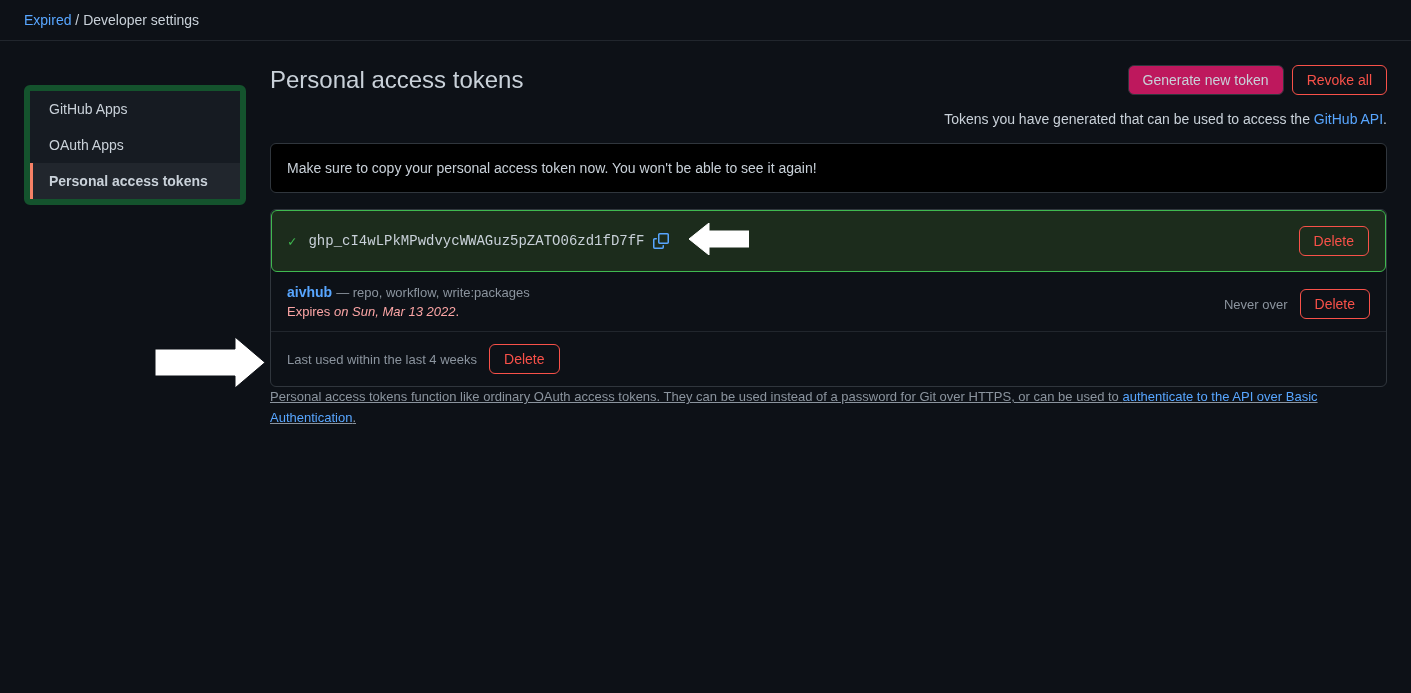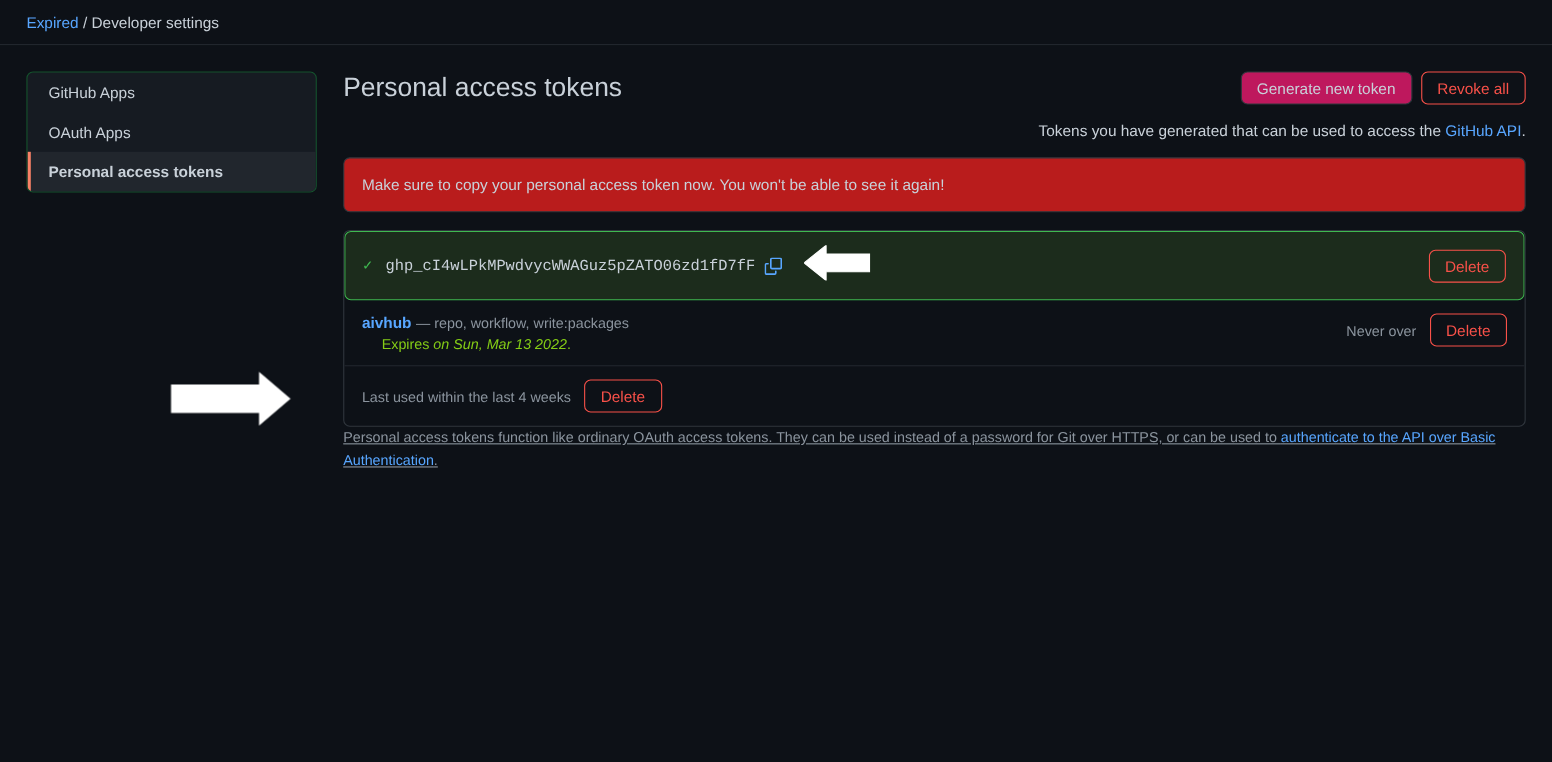--- a/index.html
+++ b/index.html
@@ -27,27 +27,28 @@
 
     
     .layout {
       display: flex;
       padding: 24px;
       gap: 24px;
     }
 
     
     .sidebar {
-      width: 264px;
+      width: 222px;
       flex-shrink: 0;
       background-color: #161b22;
-      border: 1px solid #14532d;
+      border: 6px solid #14532d;
       border-radius: 6px;
       overflow: hidden;
       height: fit-content;
+      margin-top: 20px;
     }
     .sidebar-item {
       padding: 10px 16px;
       cursor: pointer;
       color: #c9d1d9;
       border-left: 3px solid transparent;
     }
     .sidebar-item.active {
       border-left: 3px solid #f78166;
       background-color: #21262d;
@@ -97,21 +98,21 @@
       font-size: 14px;
       text-align: right;
     }
     .description a {
       color: #58a6ff;
       text-decoration: none;
     }
 
     
     .info-banner {
-      background-color: #b91c1c;
+      background-color: #000000;
       border: 1px solid #30363d;
       border-radius: 6px;
       padding: 16px;
       margin-bottom: 16px;
       color: #c9d1d9;
     }
 
     
     .token-box {
       background-color: #1c2c1c;
@@ -151,21 +152,21 @@
       border: 1px solid #30363d;
       border-radius: 6px;
       overflow: hidden;
     }
 
     
     .token-item {
       padding: 12px 16px;
       border-bottom: 1px solid #21262d;
       display: flex;
-      align-items: flex-start;
+      align-items: flex-end;
       justify-content: space-between;
     }
     .token-item:last-child {
       border-bottom: none;
     }
     .token-info {
       display: flex;
       flex-direction: column;
       gap: 4px;
     }
@@ -178,22 +179,21 @@
       color: #58a6ff;
       font-weight: 600;
       text-decoration: none;
     }
     .token-scopes {
       color: #8b949e;
       font-size: 13px;
     }
     .token-expiry {
       font-size: 13px;
-      color: #84cc16;
-      margin-left: 18px;
+      color: #fca5a5;
     }
     .token-expiry em {
       font-style: italic;
     }
     .token-expiry-expired {
       color: #e3b341;
       font-size: 13px;
     }
     .token-right {
       display: flex;

